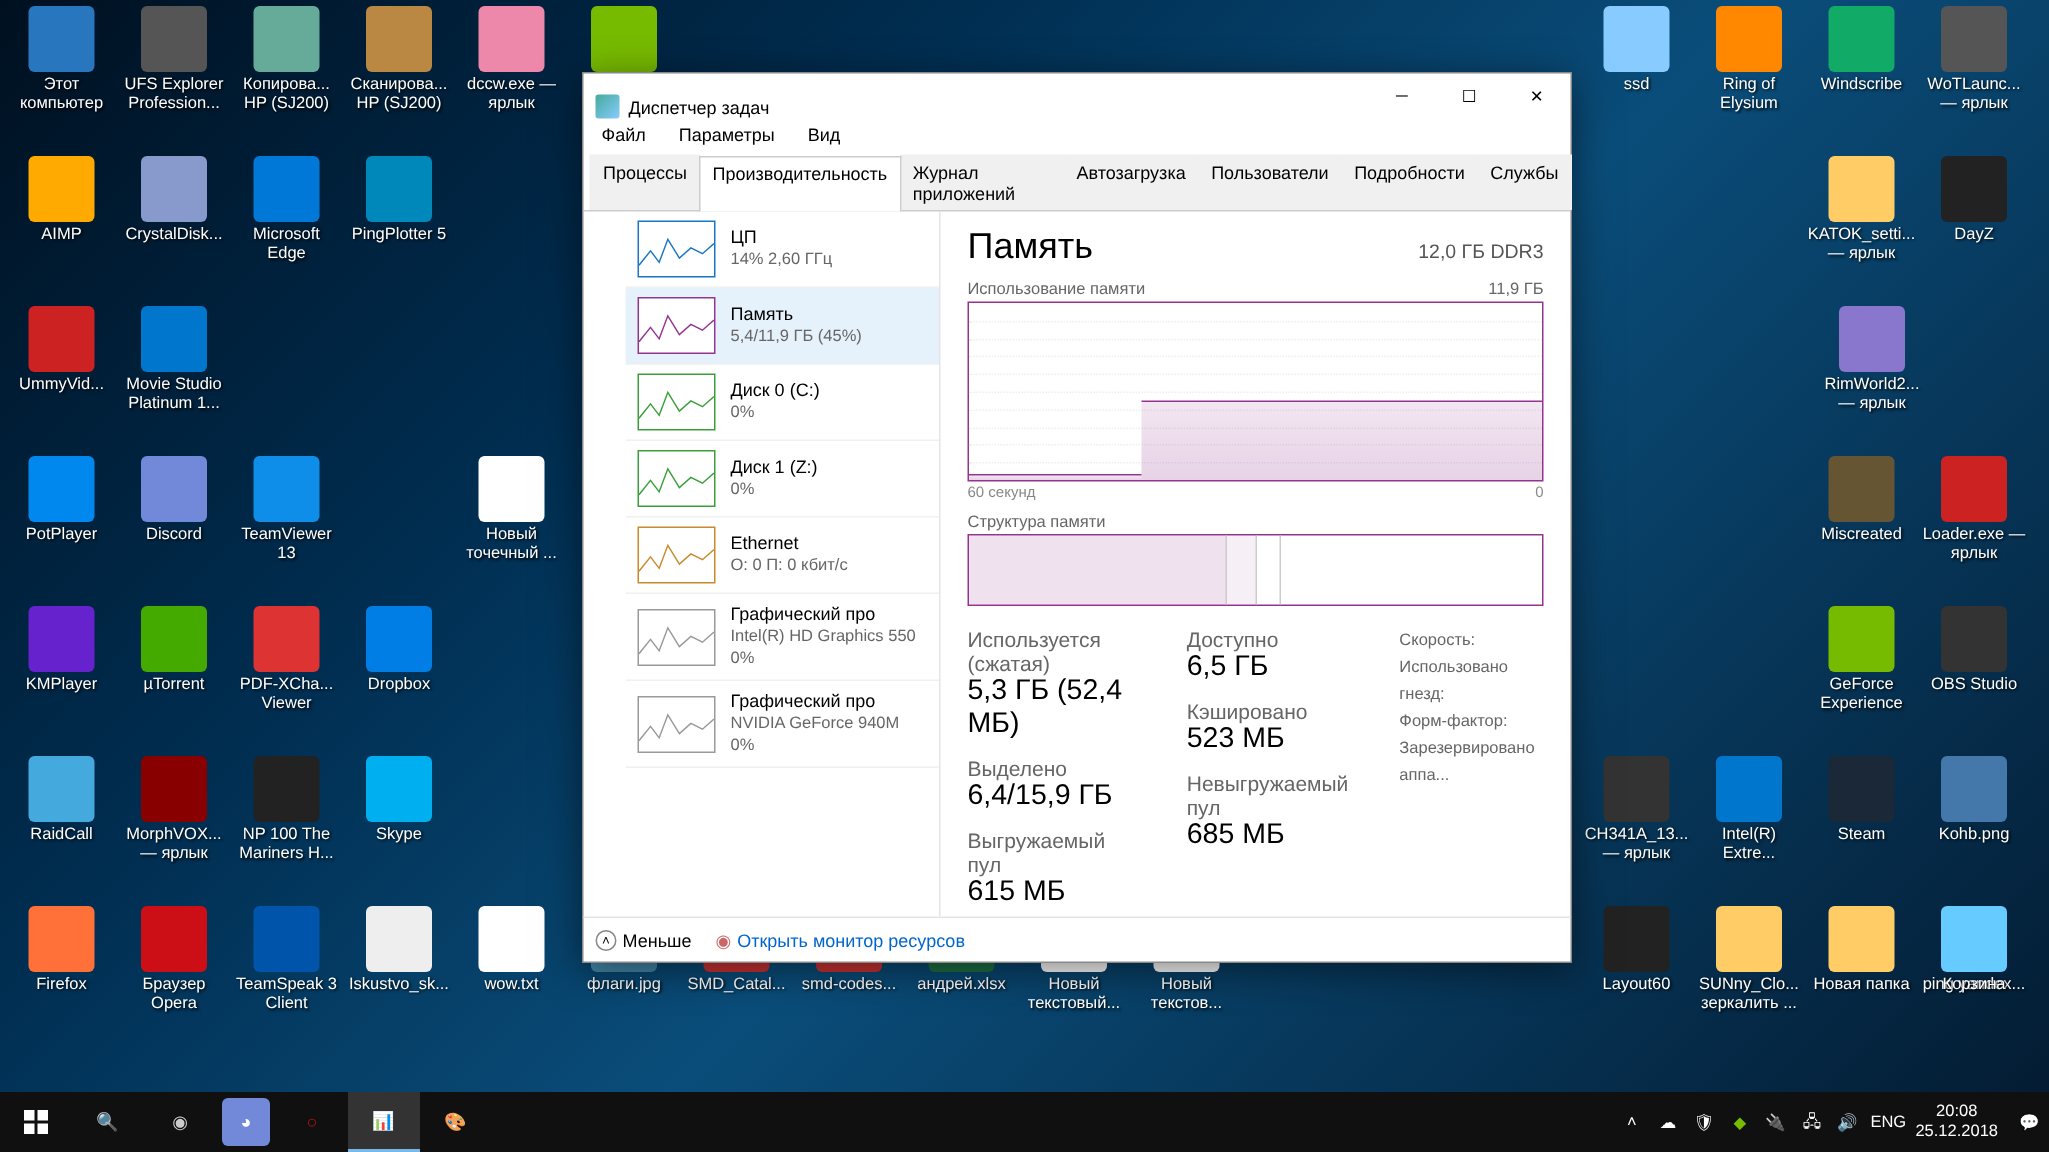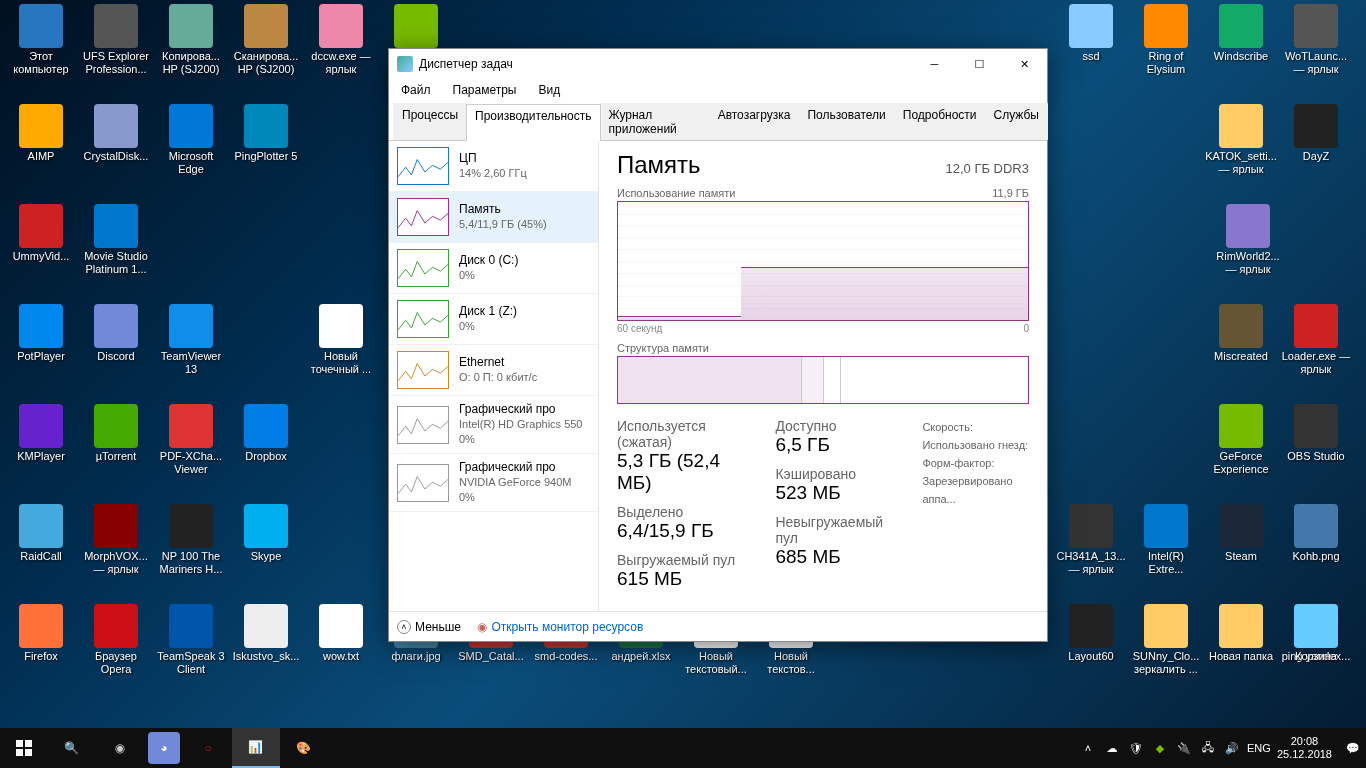--- a/index.html
+++ b/index.html
@@ -45,21 +45,21 @@
   background: #fff;
   border: 1px solid #888;
   box-shadow: 0 5px 25px rgba(0,0,0,0.5);
   color: #000;
   display: flex;
   flex-direction: column;
 }
 .titlebar {
   height: 30px;
   display: flex;
-  align-items: center;
+  align-items: flex-end;
   padding-left: 8px;
 }
 .titlebar .ticon {
   width: 16px; height: 16px;
   background: linear-gradient(135deg,#4a9,#8cf);
   margin-right: 6px;
   border-radius: 2px;
 }
 .titlebar .ttitle { flex: 1; font-size: 12px; }
 .titlebar .wbtn {
@@ -93,20 +93,21 @@
 .tab.active {
   background: #fff;
   border-color: #ccc;
   position: relative;
   top: 1px;
 }
 .content {
   flex: 1;
   display: flex;
   overflow: hidden;
+  padding-left: 28px;
 }
 .sidebar {
   width: 210px;
   border-right: 1px solid #e5e5e5;
   overflow-y: auto;
 }
 .sitem {
   display: flex;
   align-items: center;
   padding: 6px 8px;

